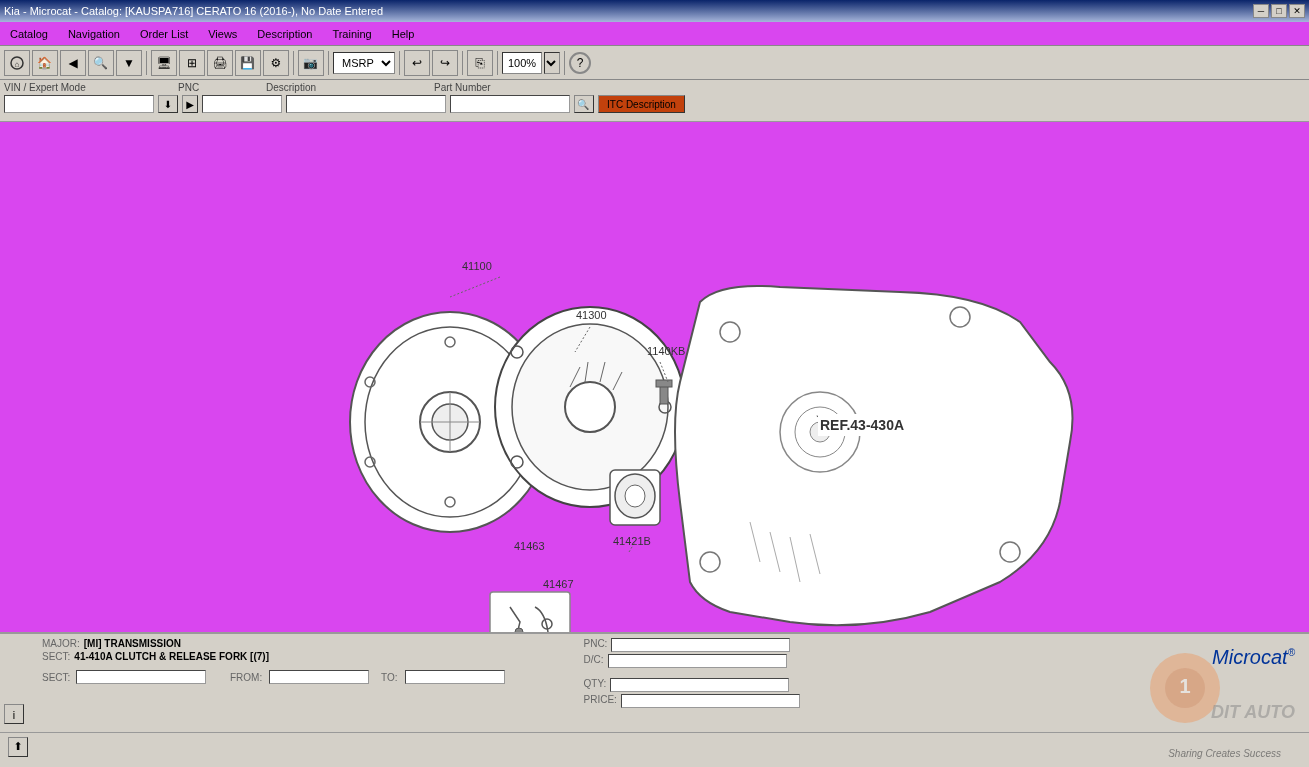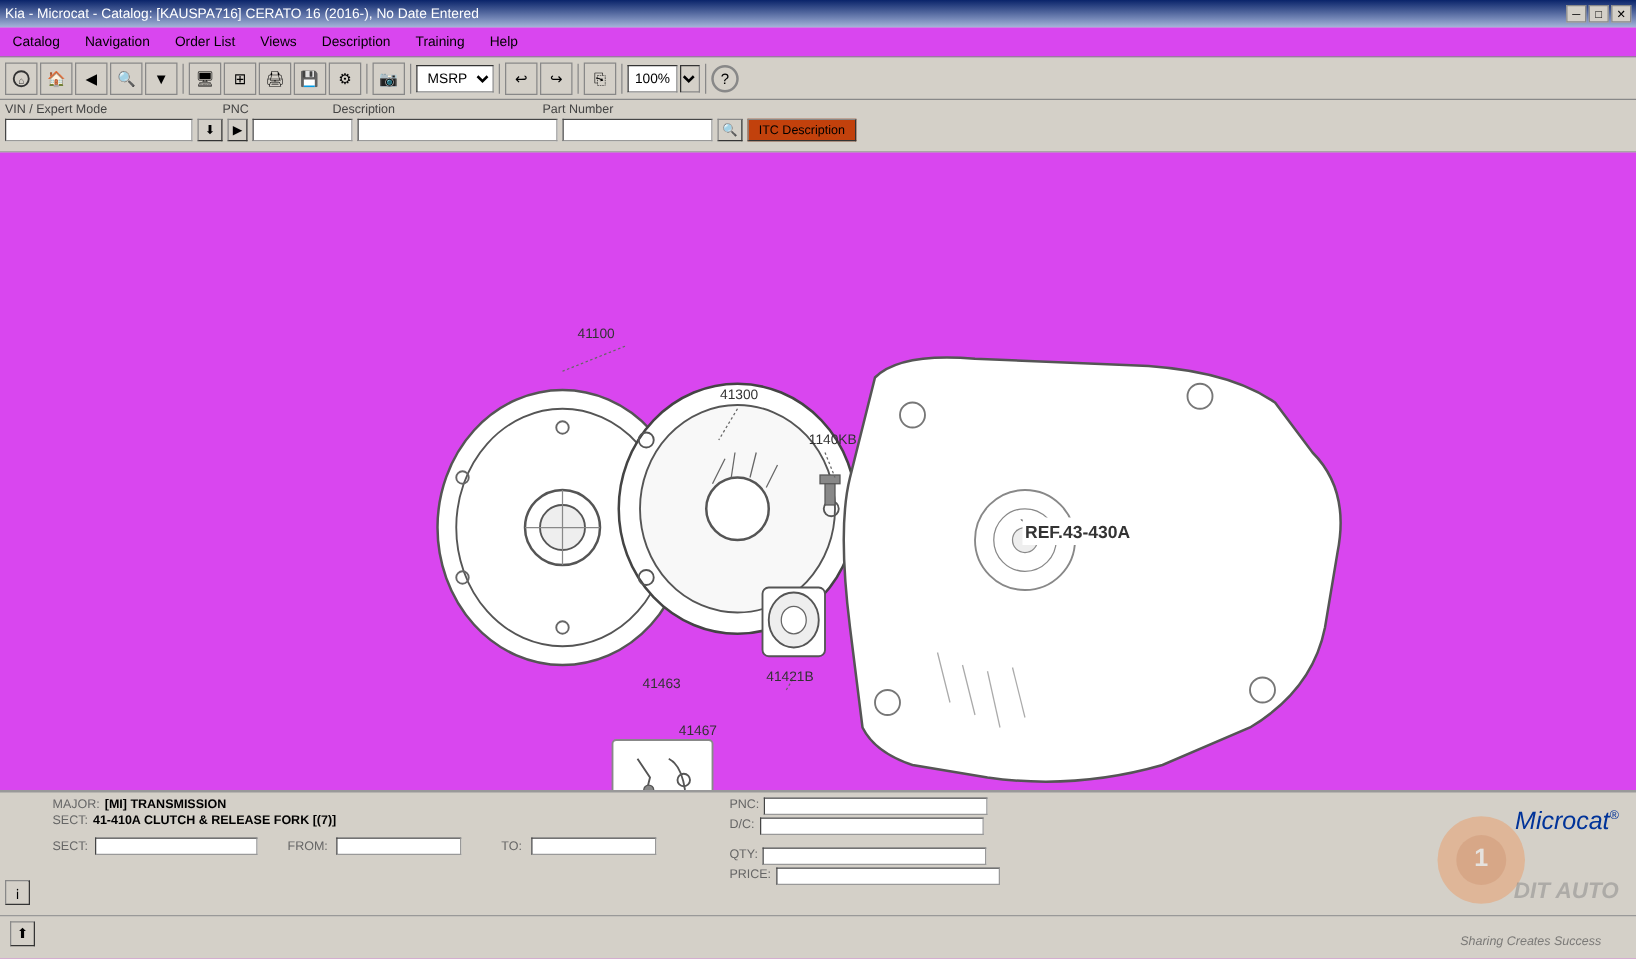--- a/index.html
+++ b/index.html
@@ -374,21 +374,21 @@
     <div class="info-row">
       <span class="info-key">SECT:</span>
       <span class="info-val">41-410A  CLUTCH &amp; RELEASE FORK [(7)]</span>
     </div>
     <div style="height:6px;"></div>
     <div class="info-row">
       <span class="info-key" style="width:30px;">SECT:</span>
       <input type="text" class="info-field" style="width: 130px;">
       <span class="info-key" style="margin-left:20px; width:35px;">FROM:</span>
       <input type="text" class="info-field" style="width: 100px;">
-      <span class="info-key" style="margin-left:28px; width:20px;">TO:</span>
+      <span class="info-key" style="margin-left:8px; width:20px;">TO:</span>
       <input type="text" class="info-field" style="width: 100px;">
     </div>
   </div>
 
   <div class="info-right" style="width:200px; margin-left:20px;">
     <div class="info-right-row">
       <span class="info-right-key">PNC:</span>
       <input type="text" class="info-right-field" style="">
     </div>
     <div class="info-right-row">

